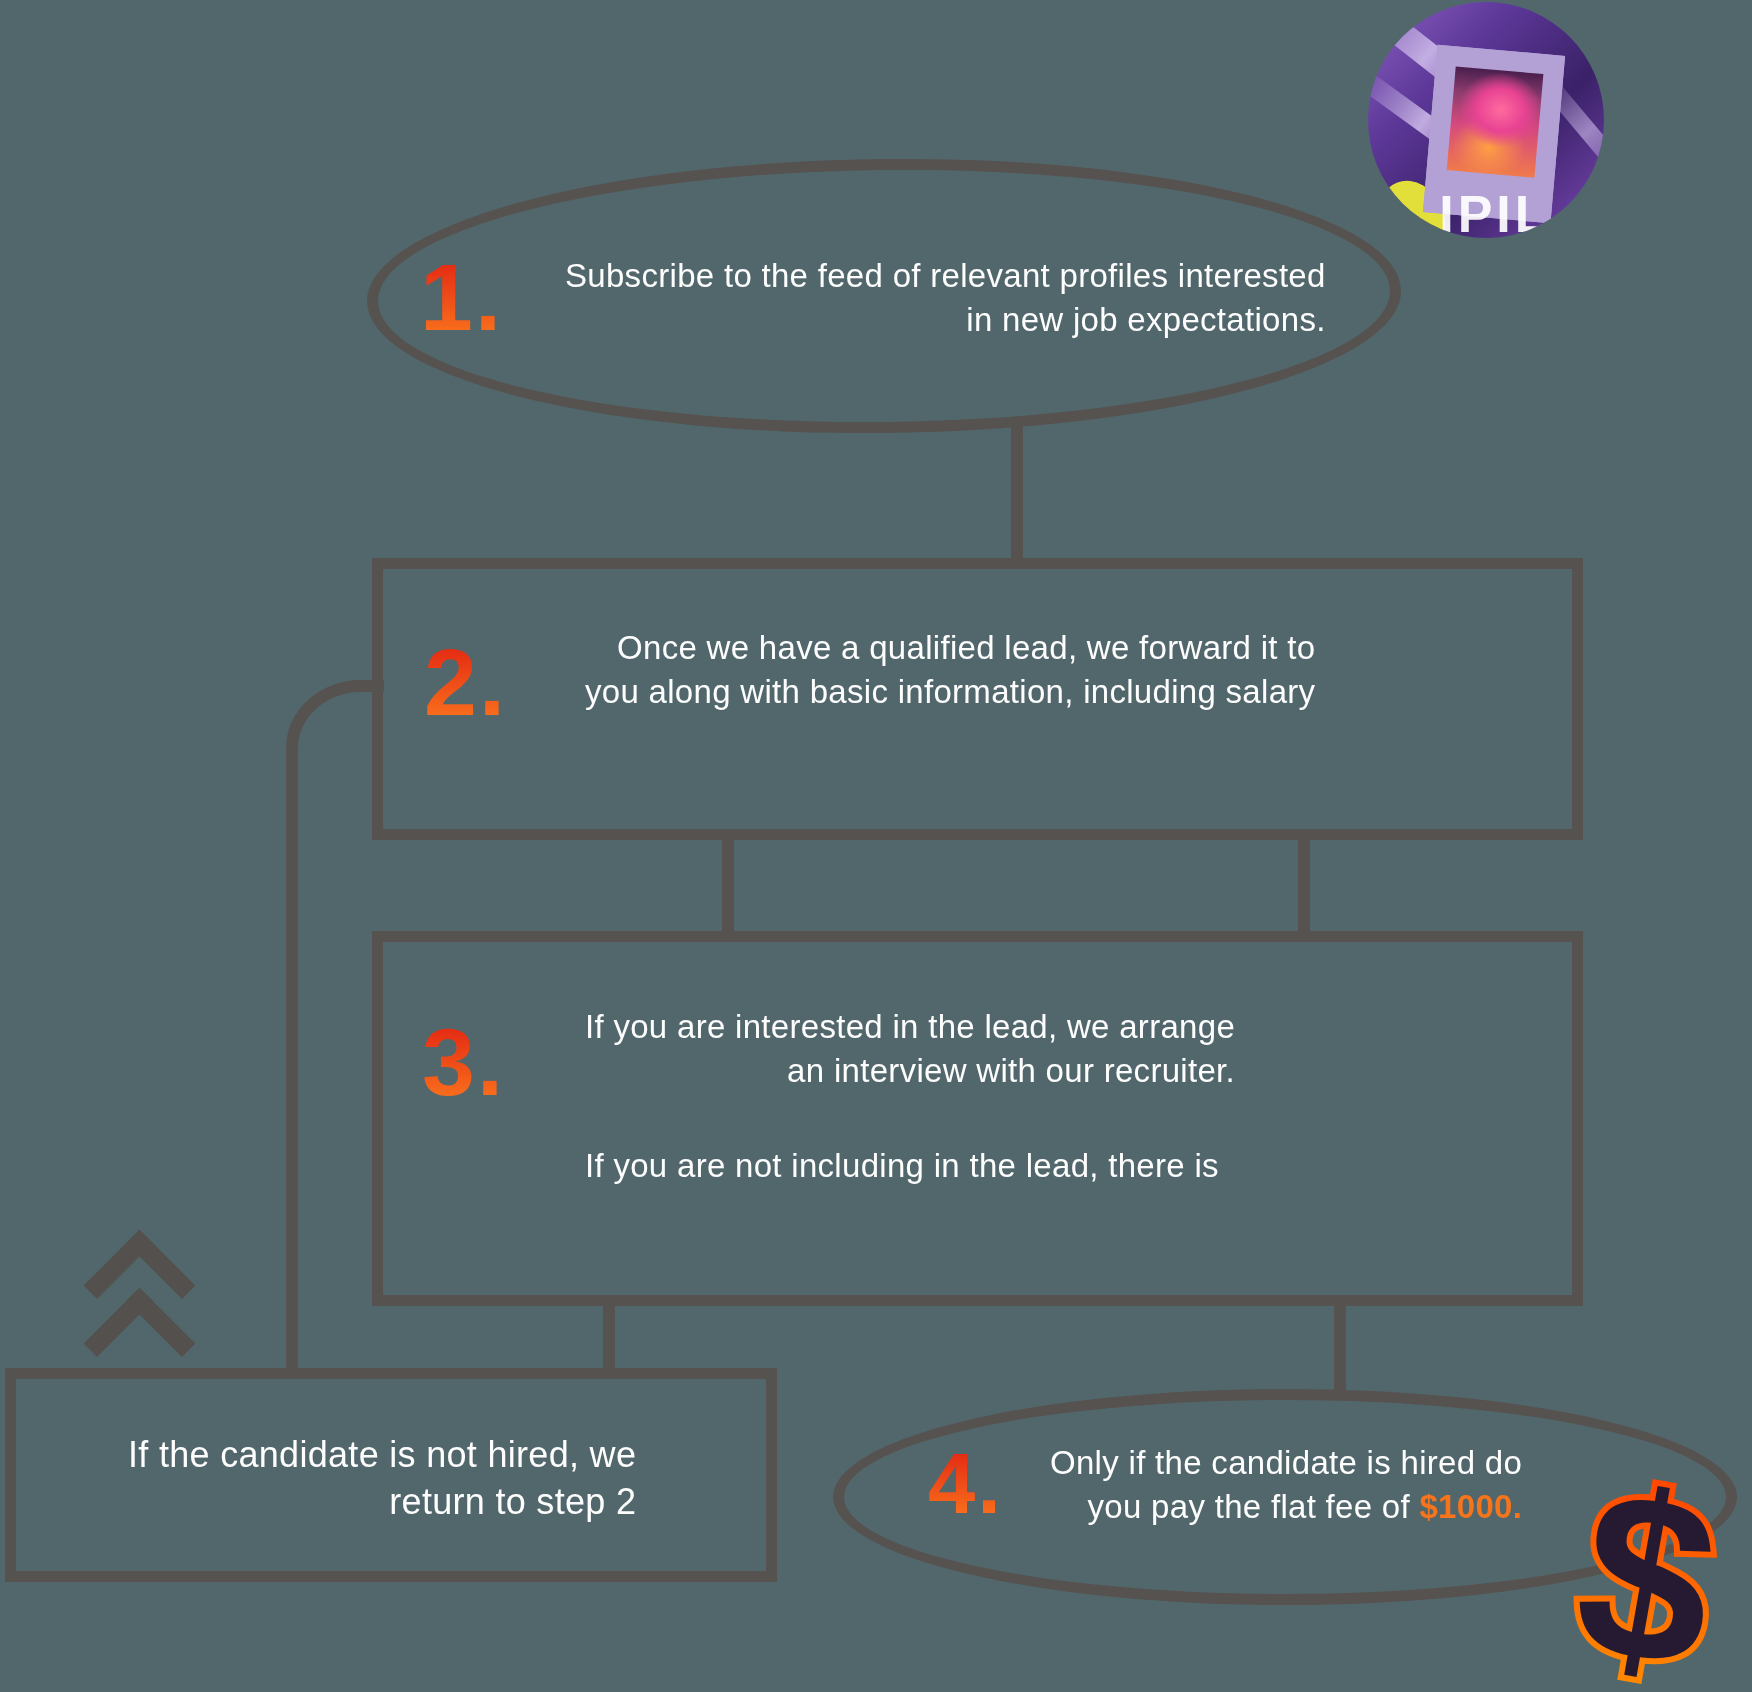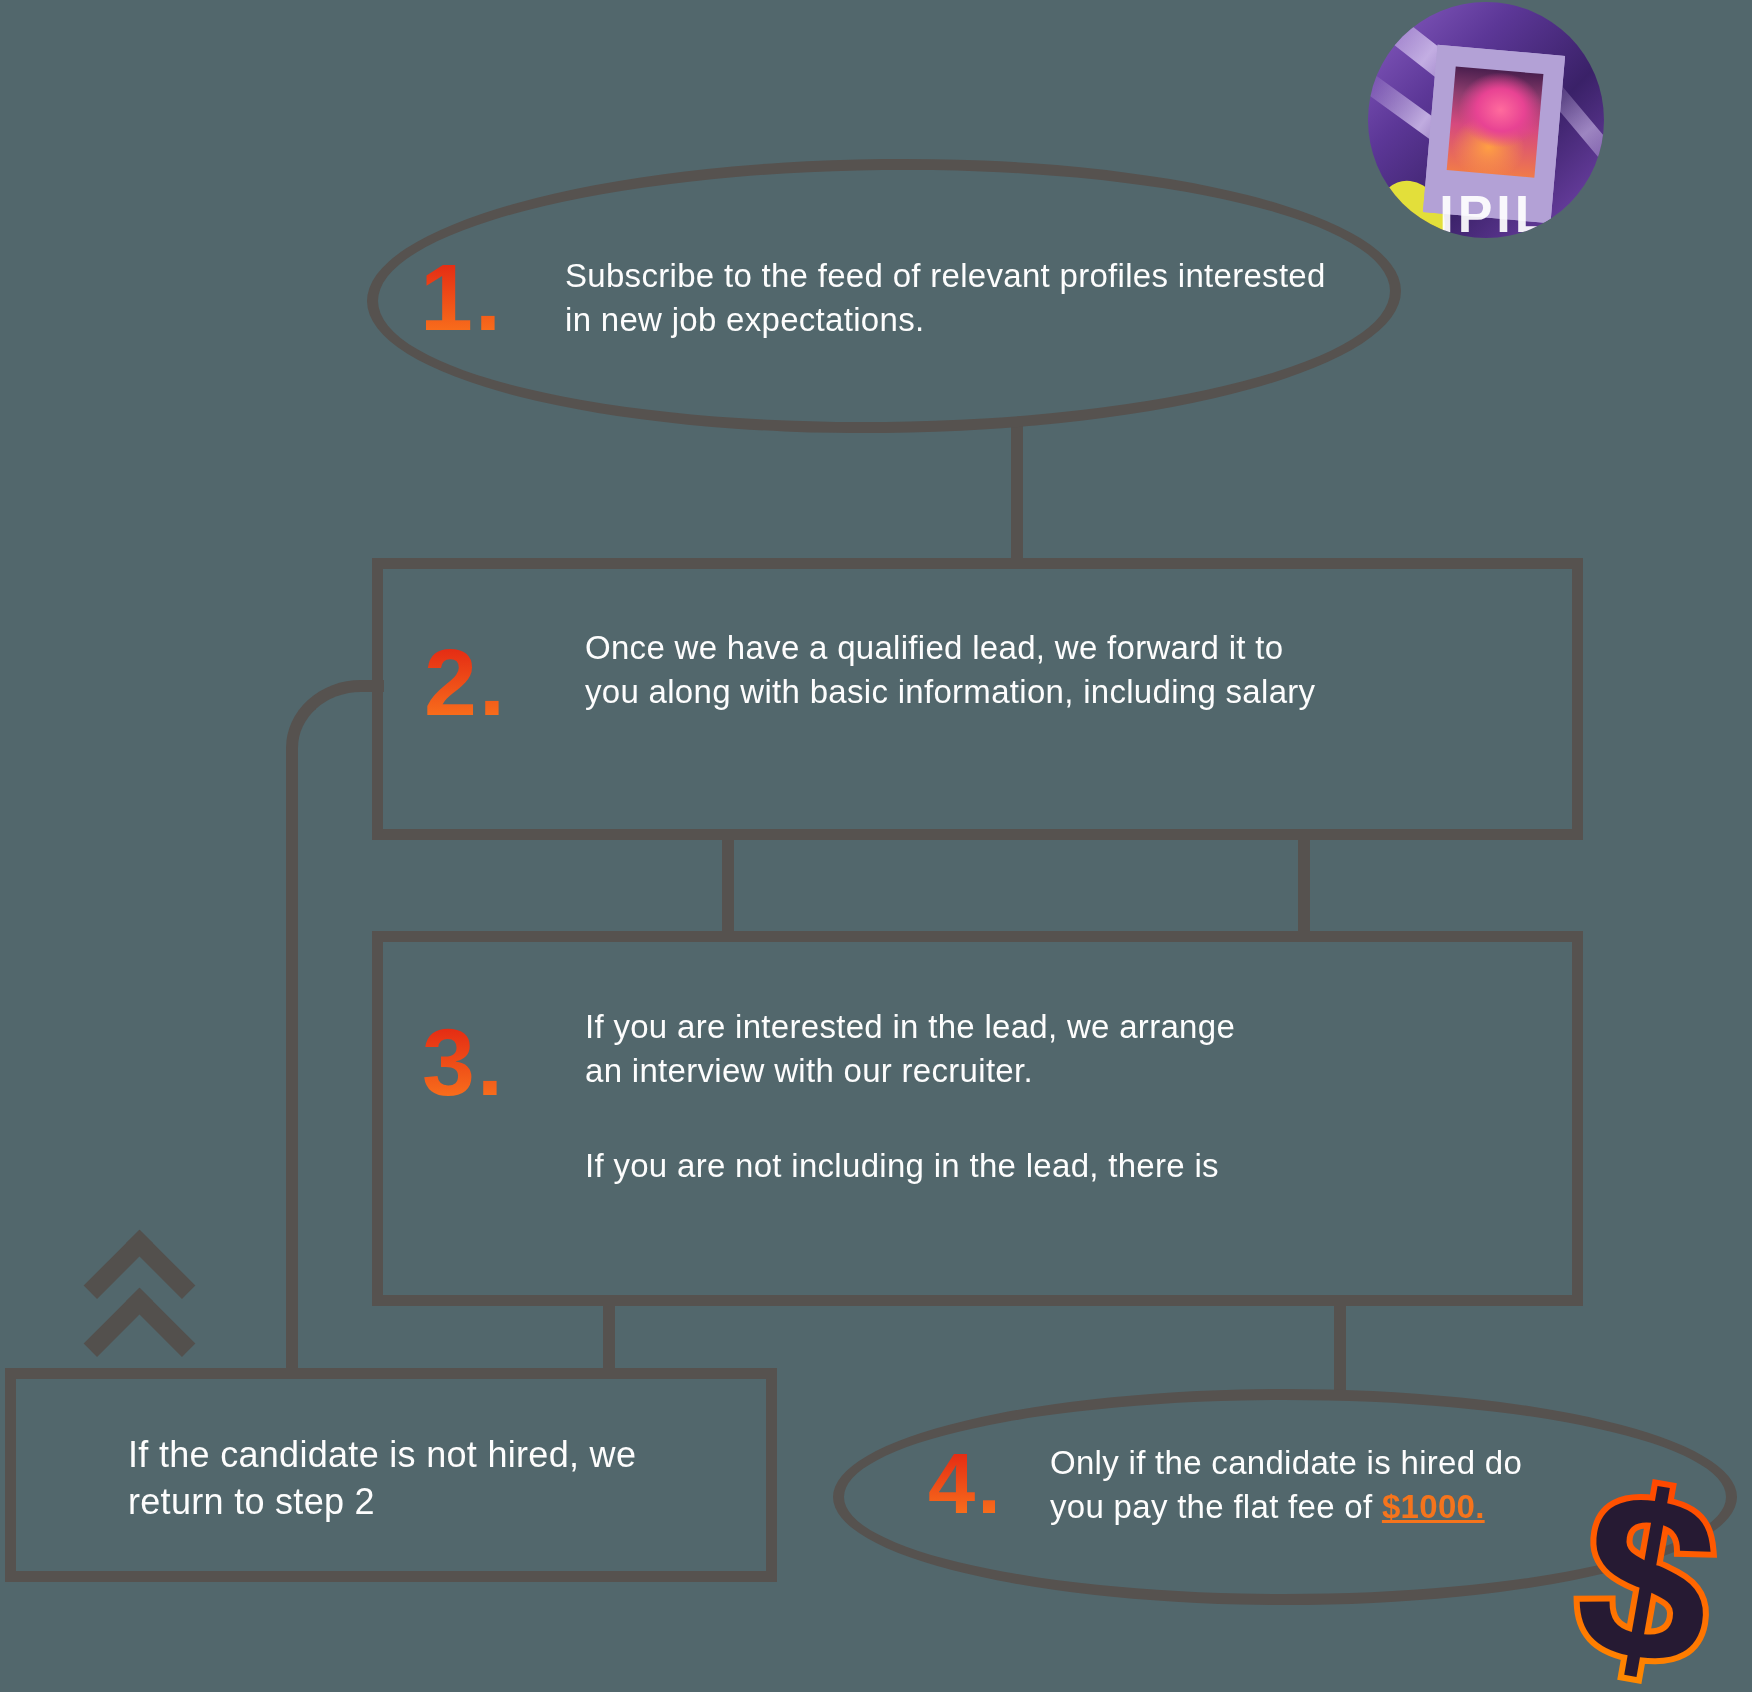--- a/index.html
+++ b/index.html
@@ -40,22 +40,22 @@
   .stepnum{
     position:absolute;font-size:95px;line-height:1;font-weight:700;
     background:linear-gradient(180deg,var(--num-top),var(--num-bot));
     -webkit-background-clip:text;background-clip:text;color:transparent;
     letter-spacing:2px;
   }
   .body{
     position:absolute;color:var(--text);font-size:33px;line-height:44px;
     letter-spacing:.3px;white-space:nowrap;
   }
-  .body div{white-space:nowrap;}
-  .fee{color:var(--fee);font-weight:700;text-decoration:underline;}
+  .body div{white-space:nowrap;text-align:right;}
+  .fee{color:var(--fee);font-weight:700;}
   .loop-note{font-size:36px;line-height:47px;}
   
   .chev{
     position:absolute;left:100px;width:60px;height:60px;box-sizing:content-box;
     border-left:19px solid #53504d;border-top:19px solid #53504d;
     transform:rotate(45deg);
   }
   
   .avatar{
     position:absolute;left:1368px;top:2px;width:236px;height:236px;

